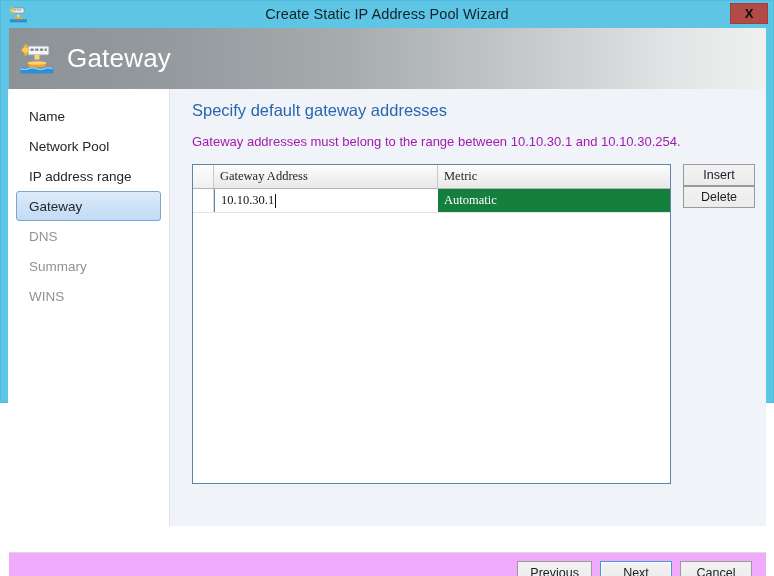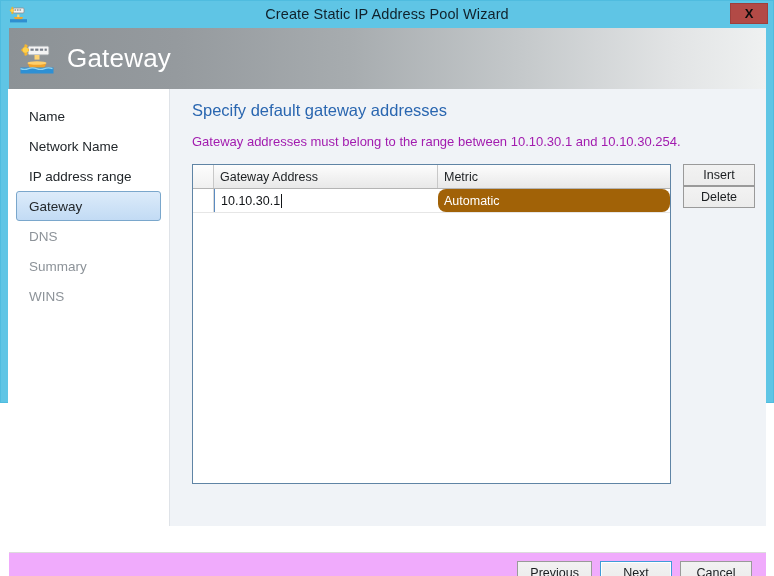--- a/index.html
+++ b/index.html
@@ -160,20 +160,21 @@
   }
 
   .grid {
     width: 479px;
     height: 320px;
     background: #ffffff;
     border: 1px solid #5f84a5;
     box-sizing: border-box;
     overflow: hidden;
     flex: none;
+    font-family: Liberation Serif, serif;
   }
   .grid-head {
     display: flex;
     height: 24px;
     background: linear-gradient(to bottom, #fdfdfd 0%, #f2f2f2 52%, #e8e8e8 100%);
     border-bottom: 1px solid #b4b4b4;
     box-sizing: border-box;
   }
   .gh-sel {
     width: 20px;
@@ -225,23 +226,22 @@
   .caret {
     display: inline-block;
     width: 1px;
     height: 14px;
     background: #111417;
     margin-left: 1px;
     vertical-align: middle;
   }
   .gr-cell.c2 {
     flex: 1;
-    background: #a16207;
+    background: #15803d;
     color: #ffffff;
-    border-radius: 8px;
   }
 
   .side-btns {
     margin-left: 12px;
     display: flex;
     flex-direction: column;
     gap: 0;
   }
   .btn {
     background: linear-gradient(to bottom, #f2f2f2 0%, #ececec 100%);
@@ -349,21 +349,21 @@
       <span class="banner-title">Gateway</span>
     </div>
 
     <div class="body-area">
 
       <div class="sidebar">
         <div class="nav-item">
           <span>Name</span>
         </div>
         <div class="nav-item">
-          <span>Network Name</span>
+          <span>Network Pool</span>
         </div>
         <div class="nav-item">
           <span>IP address range</span>
         </div>
         <div class="nav-item selected">
           <span>Gateway</span>
         </div>
         <div class="nav-item disabled">
           <span>DNS</span>
         </div>

